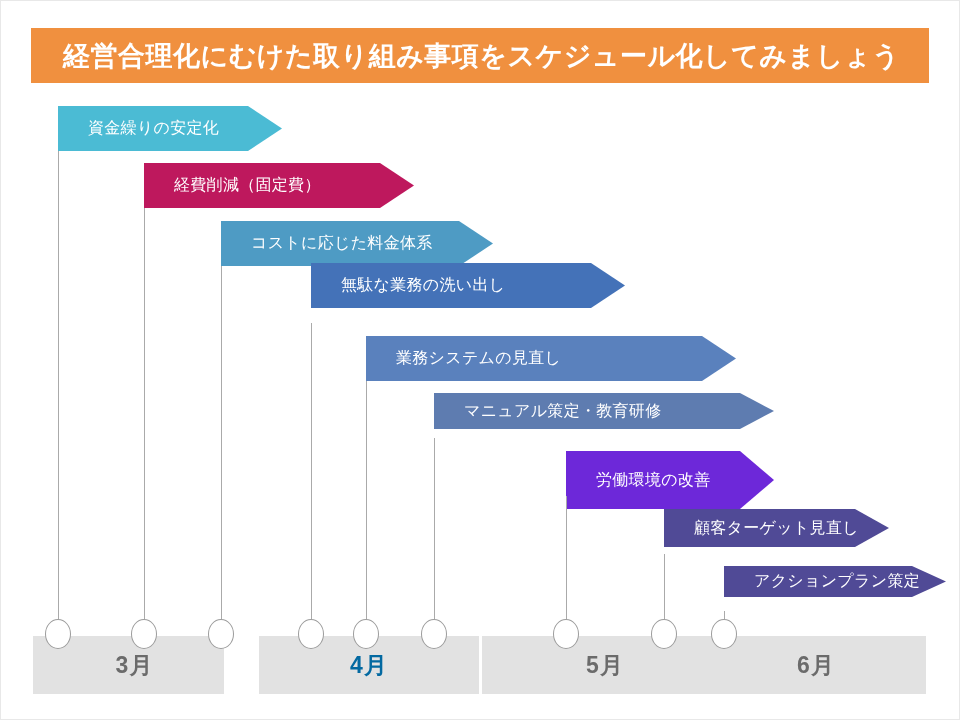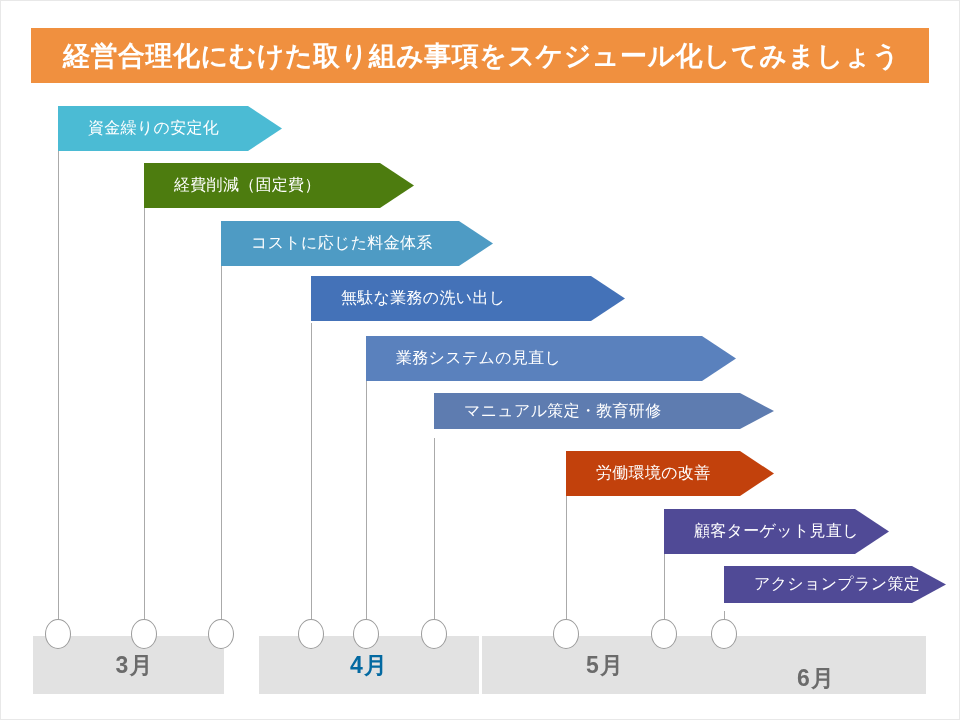--- a/index.html
+++ b/index.html
@@ -91,49 +91,49 @@
 
   <div id="title-banner">
     <div id="title-text">経営合理化にむけた取り組み事項をスケジュール化してみましょう</div>
   </div>
 
   <div id="arrows-layer">
       <div class="arrow" style="left: 57px; top: 105px; width: 224px; height: 45px; background: rgb(75, 187, 212); clip-path: polygon(0px 0px, 84.821% 0px, 100% 50%, 84.821% 100%, 0px 100%);">
         <span class="arrow-label">資金繰りの安定化</span>
       </div>
       <div class="drop-line" style="left: 57px; top: 150px; height: 468px;"></div>
-      <div class="arrow" style="left: 143px; top: 162px; width: 270px; height: 45px; background: #4d7c0f; clip-path: polygon(0px 0px, 87.407% 0px, 100% 50%, 87.407% 100%, 0px 100%);">
+      <div class="arrow" style="left: 143px; top: 162px; width: 270px; height: 45px; background: #be185d; clip-path: polygon(0px 0px, 87.407% 0px, 100% 50%, 87.407% 100%, 0px 100%);">
         <span class="arrow-label">経費削減（固定費）</span>
       </div>
       <div class="drop-line" style="left: 143px; top: 207px; height: 411px;"></div>
       <div class="arrow" style="left: 220px; top: 220px; width: 272px; height: 45px; background: rgb(78, 155, 196); clip-path: polygon(0px 0px, 87.5% 0px, 100% 50%, 87.5% 100%, 0px 100%);">
         <span class="arrow-label">コストに応じた料金体系</span>
       </div>
       <div class="drop-line" style="left: 220px; top: 265px; height: 353px;"></div>
-      <div class="arrow" style="left: 310px; top: 275px; width: 314px; height: 45px; background: rgb(68, 114, 184); clip-path: polygon(0px 0px, 89.172% 0px, 100% 50%, 89.172% 100%, 0px 100%);">
+      <div class="arrow" style="left: 310px; top: 262px; width: 314px; height: 45px; background: rgb(68, 114, 184); clip-path: polygon(0px 0px, 89.172% 0px, 100% 50%, 89.172% 100%, 0px 100%);">
         <span class="arrow-label">無駄な業務の洗い出し</span>
       </div>
       <div class="drop-line" style="left: 310px; top: 322px; height: 296px;"></div>
       <div class="arrow" style="left: 365px; top: 335px; width: 370px; height: 45px; background: rgb(90, 129, 189); clip-path: polygon(0px 0px, 90.811% 0px, 100% 50%, 90.811% 100%, 0px 100%);">
         <span class="arrow-label">業務システムの見直し</span>
       </div>
       <div class="drop-line" style="left: 365px; top: 380px; height: 238px;"></div>
       <div class="arrow" style="left: 433px; top: 392px; width: 340px; height: 36px; background: rgb(94, 124, 176); clip-path: polygon(0px 0px, 90% 0px, 100% 50%, 90% 100%, 0px 100%);">
         <span class="arrow-label">マニュアル策定・教育研修</span>
       </div>
       <div class="drop-line" style="left: 433px; top: 437px; height: 181px;"></div>
-      <div class="arrow" style="left: 565px; top: 450px; width: 208px; height: 45px; background: #c2410c; clip-path: polygon(0px 0px, 83.654% 0px, 100% 50%, 83.654% 100%, 0px 100%);">
+      <div class="arrow" style="left: 565px; top: 450px; width: 208px; height: 58px; background: #6d28d9; clip-path: polygon(0px 0px, 83.654% 0px, 100% 50%, 83.654% 100%, 0px 100%);">
         <span class="arrow-label">労働環境の改善</span>
       </div>
       <div class="drop-line" style="left: 565px; top: 495px; height: 123px;"></div>
-      <div class="arrow" style="left: 663px; top: 508px; width: 225px; height: 45px; background: rgb(80, 74, 150); clip-path: polygon(0px 0px, 84.889% 0px, 100% 50%, 84.889% 100%, 0px 100%);">
+      <div class="arrow" style="left: 663px; top: 508px; width: 225px; height: 38px; background: rgb(80, 74, 150); clip-path: polygon(0px 0px, 84.889% 0px, 100% 50%, 84.889% 100%, 0px 100%);">
         <span class="arrow-label">顧客ターゲット見直し</span>
       </div>
       <div class="drop-line" style="left: 663px; top: 553px; height: 65px;"></div>
-      <div class="arrow" style="left: 723px; top: 565px; width: 222px; height: 37px; background: rgb(80, 74, 150); clip-path: polygon(0px 0px, 84.685% 0px, 100% 50%, 84.685% 100%, 0px 100%);">
+      <div class="arrow" style="left: 723px; top: 565px; width: 222px; height: 31px; background: rgb(80, 74, 150); clip-path: polygon(0px 0px, 84.685% 0px, 100% 50%, 84.685% 100%, 0px 100%);">
         <span class="arrow-label">アクションプラン策定</span>
       </div>
       <div class="drop-line" style="left: 723px; top: 610px; height: 8px;"></div>
     </div>
 
   <div id="nodes-layer">
       <div class="node-circle" style="left: 44px; top: 618px;"></div>
       <div class="node-circle" style="left: 130px; top: 618px;"></div>
       <div class="node-circle" style="left: 207px; top: 618px;"></div>
       <div class="node-circle" style="left: 297px; top: 618px;"></div>
@@ -147,18 +147,18 @@
   <div id="months-layer">
       <div class="month-bar" style="left: 32px; top: 635px; width: 191px; background: rgb(226, 226, 226); padding-left: 12px;">
         <span class="month-label" style="color: rgb(107, 107, 107);">3月</span>
       </div>
       <div class="month-bar" style="left: 258px; top: 635px; width: 220px; background: rgb(226, 226, 226);">
         <span class="month-label" style="color: #0369a1;">4月</span>
       </div>
       <div class="month-bar" style="left: 481px; top: 635px; width: 246px; background: rgb(226, 226, 226);">
         <span class="month-label" style="color: rgb(107, 107, 107);">5月</span>
       </div>
-      <div class="month-bar" style="left: 705px; top: 635px; width: 220px; background: rgb(226, 226, 226); align-items: flex-end;">
+      <div class="month-bar" style="left: 705px; top: 635px; width: 220px; background: rgb(226, 226, 226);">
         <span class="month-label" style="color: rgb(107, 107, 107);">6月</span>
       </div>
     </div>
 
 </div>
 
 </body></html>

